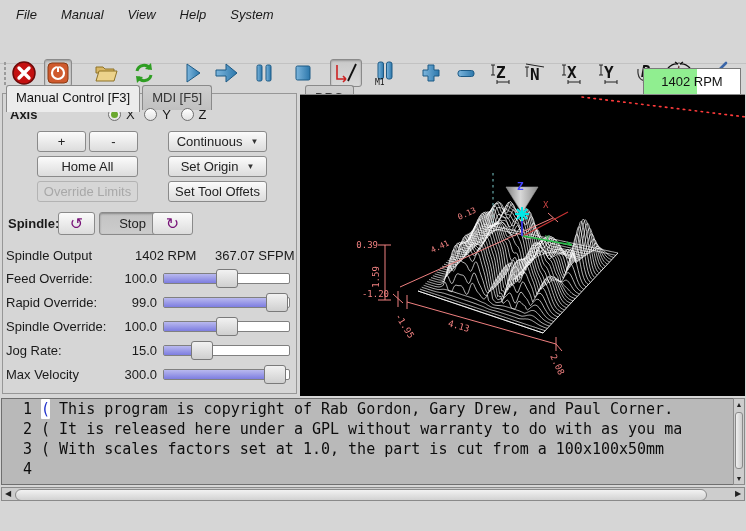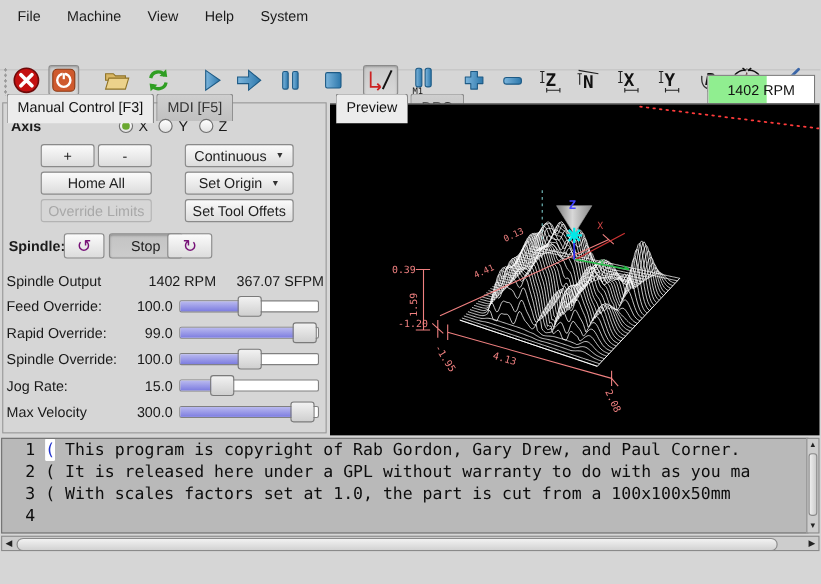--- a/index.html
+++ b/index.html
@@ -5,21 +5,21 @@
   html,body{margin:0;padding:0;}
   body{
     width:746px;height:531px;position:relative;overflow:hidden;
     background:#d6d6d6;
     font-family:"Liberation Sans",sans-serif;
     font-size:13px;color:#1a1a1a;
     -webkit-user-select:none;user-select:none;
   }
   
   .menubar{position:absolute;left:0;top:0;width:746px;height:28px;display:flex;align-items:center;gap:0;background:#d6d6d6;}
-  .menu-item{padding:4px 12px;cursor:default;}
+  .menu-item{padding:4px 12px;cursor:default;font-style:italic;}
   .menu-item:first-child{margin-left:4px;}
   
   .toolbar{position:absolute;left:0;top:28px;width:746px;height:35px;background:#d6d6d6;border-bottom:1px solid #c2c2c2;}
   .tb-handle{position:absolute;left:3px;top:33px;width:4px;height:26px;
     background-image:radial-gradient(#9a9a9a 1px,transparent 1.2px);background-size:4px 5px;}
   .tb-btn{position:absolute;top:31px;width:28px;height:28px;display:flex;align-items:center;justify-content:center;border:1px solid transparent;border-radius:3px;box-sizing:border-box;}
   .tb-btn.pressed{border:1px solid #8a8a8a;background:linear-gradient(#c9c9c9,#d9d9d9);box-shadow:inset 0 1px 2px rgba(0,0,0,.25);}
   
   .left-panel{position:absolute;left:0;top:63px;width:299px;height:333px;}
   .right-panel{position:absolute;left:299px;top:63px;width:447px;height:333px;}
@@ -66,21 +66,21 @@
   .hscroll{position:absolute;left:1px;top:91px;width:744px;height:14px;background:#cdcdcd;border:1px solid #8a8a8a;box-sizing:border-box;font-size:8px;color:#222;}
   .hscroll .thumb{position:absolute;top:1px;height:10px;left:13px;width:690px;border:1px solid #8a8a8a;border-radius:6px;background:linear-gradient(#f2f2f2,#d2d2d2);}
   .harrow{position:absolute;top:0;width:12px;height:12px;text-align:center;line-height:12px;}
   text{font-family:"DejaVu Sans Mono","Liberation Mono",monospace;}
 </style>
 </head>
 <body>
 
 <div class="menubar">
   <span class="menu-item">File</span>
-  <span class="menu-item">Machine</span>
+  <span class="menu-item">Manual</span>
   <span class="menu-item">View</span>
   <span class="menu-item">Help</span>
   <span class="menu-item">System</span>
 </div>
 
 <div class="toolbar">
   <div class="tb-handle"></div>
 
   <div class="tb-btn" style="left:10px">
     <svg width="26" height="26" viewBox="0 0 26 26">
@@ -306,21 +306,20 @@
     <span class="slider-value">300.0</span>
     <div class="slider-track">
         <div class="slider-fill" style="width: 111px;"></div>
         <div class="slider-thumb" style="left: 100px;"></div>
       </div>
   </div>
 </div>
 
 <div class="right-panel">
   <div class="tabrow">
-    <div class="tab active">Preview</div>
     <div class="tab">DRO</div>
   </div>
   <div class="rpm-meter">
     <div class="rpm-fill" id="rpm-fill" style="width: 55%;"></div>
     <div class="rpm-text">1402 RPM</div>
   </div>
 
   <div class="preview-box">
     <svg id="preview-svg" width="445" height="301" viewBox="0 0 445 301">
       <defs>

